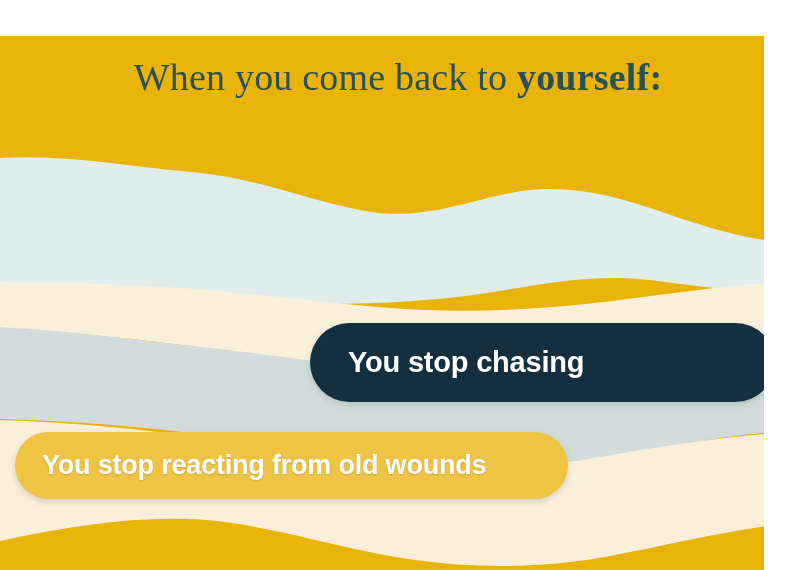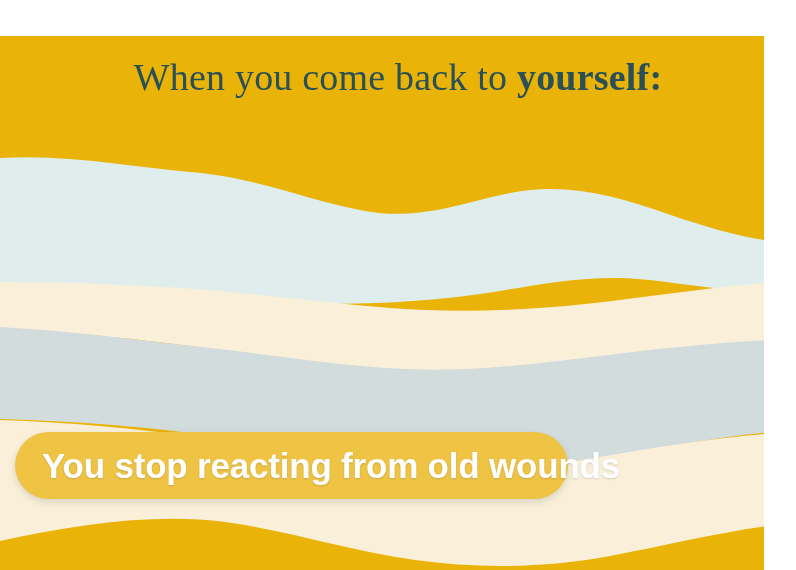--- a/index.html
+++ b/index.html
@@ -83,21 +83,21 @@
   #pill-chasing .pill-label { font-size: 29px; }
 
   #pill-old-wounds {
     left: 15px;
     top: 396px;
     width: 553px;
     height: 67px;
     background: #efc445;
     padding-left: 27px;
   }
-  #pill-old-wounds .pill-label { font-size: 35px; }
+  #pill-old-wounds .pill-label { font-size: 27px; }
 </style>
 </head>
 <body>
 
 <div id="canvas">
 
   <svg id="waves" viewBox="0 0 796 570" preserveAspectRatio="none" xmlns="http://www.w3.org/2000/svg">
 
     <path fill="#dfeeed" d="M0,122
              C 70,118 130,131 190,136
@@ -143,18 +143,21 @@
              C 545,532 480,533 415,524
              C 350,515 290,495 225,486
              C 160,477 80,487 0,505 Z"></path>
   </svg>
 
   <div class="headline">
     <span class="lead">When you come back to </span><span class="emph">yourself:</span>
   </div>
 
 
+  <div class="pill" id="pill-chasing">
+    <span class="pill-label">You stop chasing</span>
+  </div>
 
   <div class="pill" id="pill-old-wounds">
     <span class="pill-label">You stop reacting from old wounds</span>
   </div>
 
 </div>
 
 </body></html>

